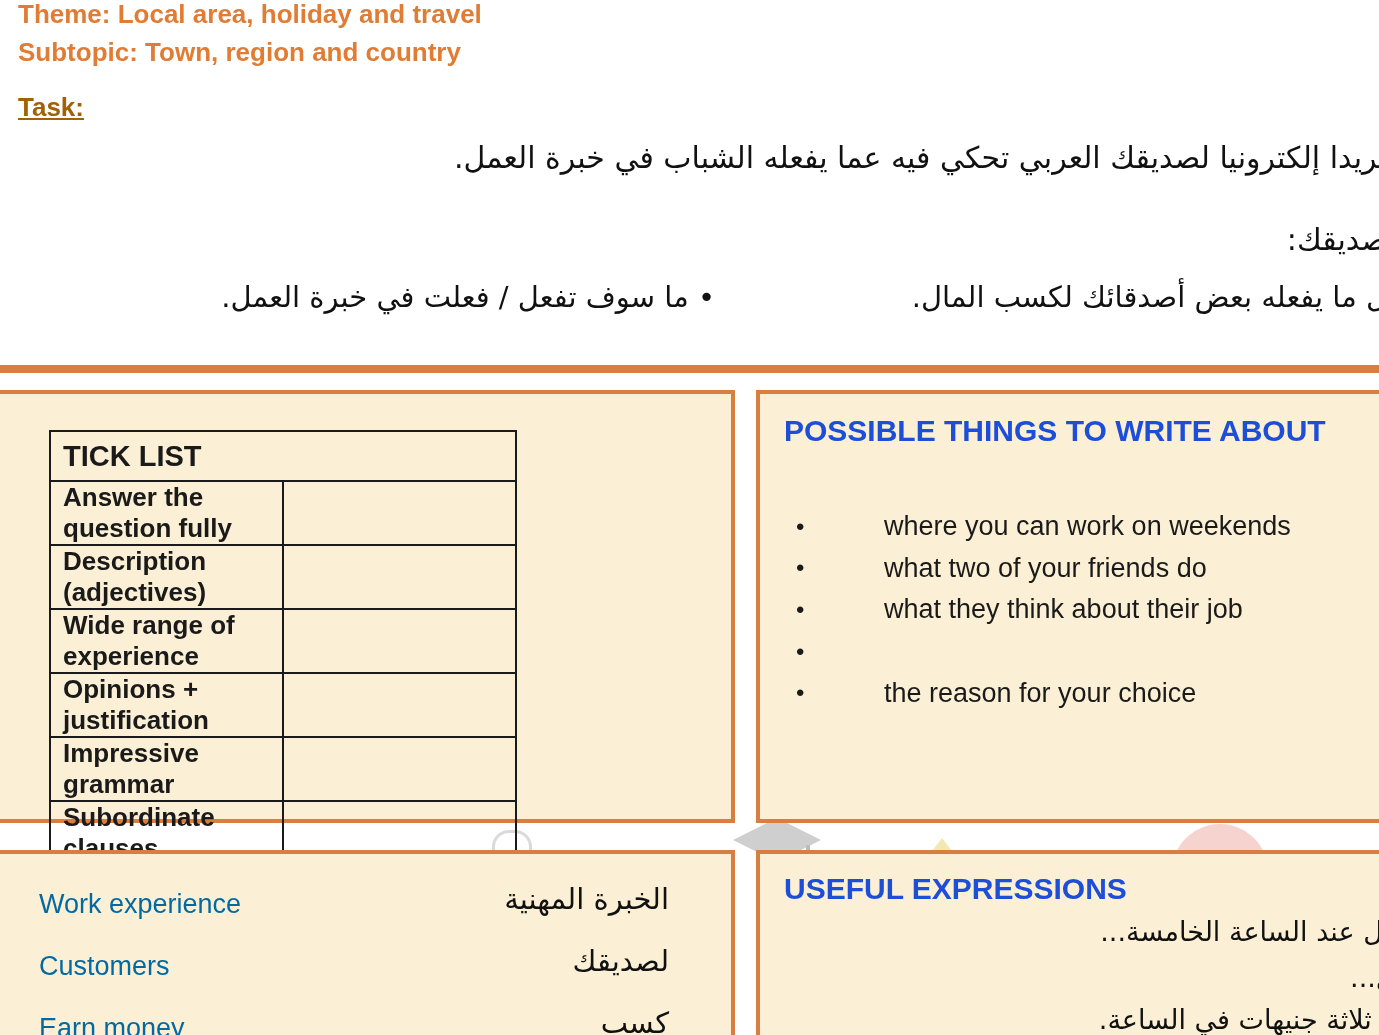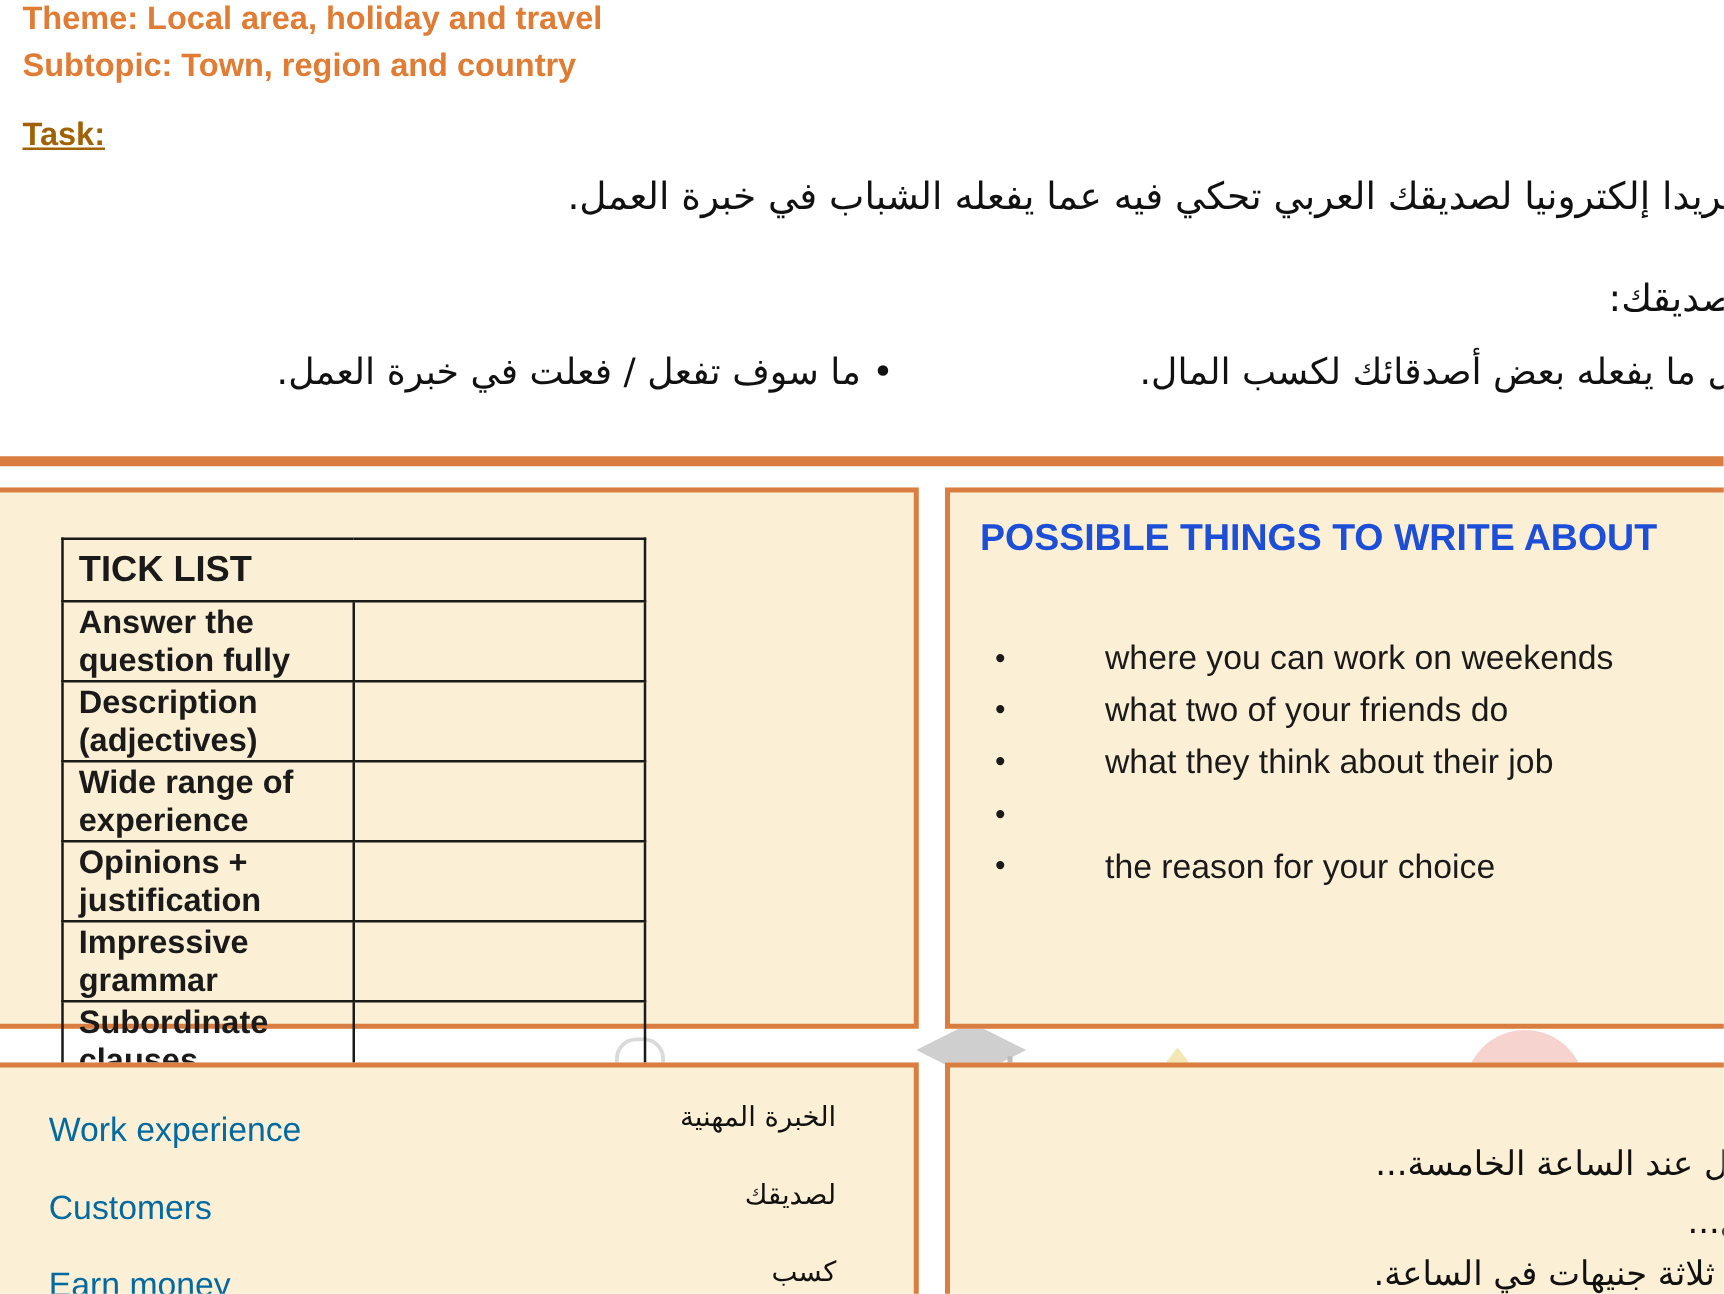--- a/index.html
+++ b/index.html
@@ -34,21 +34,21 @@
   .tick-table .item-cell{font-size:26px;height:41px;}
   .tick-table .tick-cell{width:81px;}
   
   .panel-title{font-size:30px;font-weight:bold;color:#1d4ed8;}
   .pt-title{left:24px;top:20px;}
   .bullet-list{left:36px;top:112px;}
   .bullet-item{display:flex;height:41.6px;align-items:center;font-size:27px;color:#1a1a1a;white-space:nowrap;}
   .bullet-dot{width:88px;font-size:24px;}
   
   .vocab-en{left:45px;font-size:27px;color:#0369a1;white-space:nowrap;}
-  .vocab-ar{right:62px;font-size:22px;}
+  .vocab-ar{right:62px;font-size:29px;}
   
   .ue-title{left:24px;top:18px;}
   .ue-line{right:28px;font-size:27px;}
   
   .deco{z-index:1;}
   .paperclip{left:492px;top:830px;width:34px;height:40px;border:3px solid #DADADA;border-radius:17px;background:transparent;}
   .gradcap{left:733px;top:818px;width:88px;height:44px;background:#CFCFCF;
     clip-path:polygon(50% 0,100% 50%,50% 100%,0 50%);}
   .gradcap-tassel{left:806px;top:845px;width:4px;height:20px;background:#BDBDBD;}
   .pinkdome{left:1172px;top:824px;width:96px;height:56px;background:#F6D3CE;
@@ -146,16 +146,17 @@
 <div class="abs panel panel-bl">
   <div class="abs vocab-en" style="top:35px;">Work experience</div>
   <div class="abs ar vocab-ar" style="top:28px;">الخبرة المهنية</div>
   <div class="abs vocab-en" style="top:97px;">Customers</div>
   <div class="abs ar vocab-ar" style="top:90px;">لصديقك</div>
   <div class="abs vocab-en" style="top:159px;">Earn money</div>
   <div class="abs ar vocab-ar" style="top:152px;">كسب</div>
 </div>
 
 <div class="abs panel panel-br">
+  <div class="abs panel-title ue-title">USEFUL EXPRESSIONS</div>
   <div class="abs ar ue-line" style="top:62px;">العمل عند الساعة الخامسة...</div>
   <div class="abs ar ue-line" style="top:108px;">عمل...</div>
   <div class="abs ar ue-line" style="top:150px;">على ثلاثة جنيهات في الساعة.</div>
 </div>
 
 </body></html>

